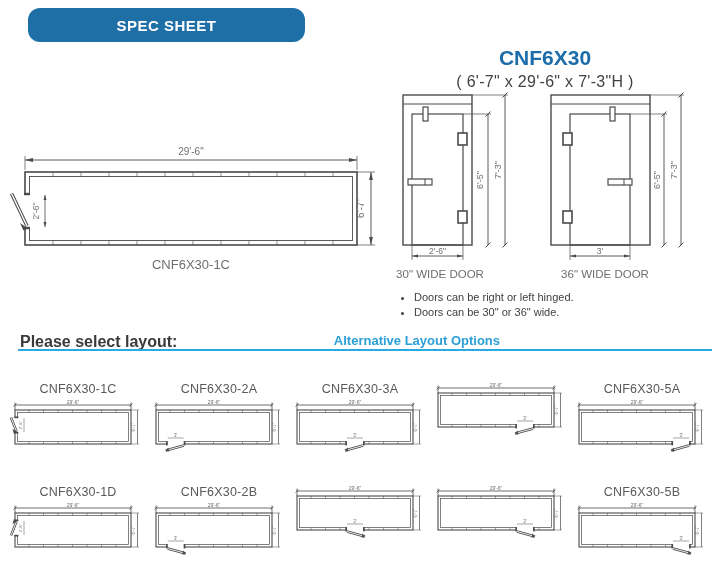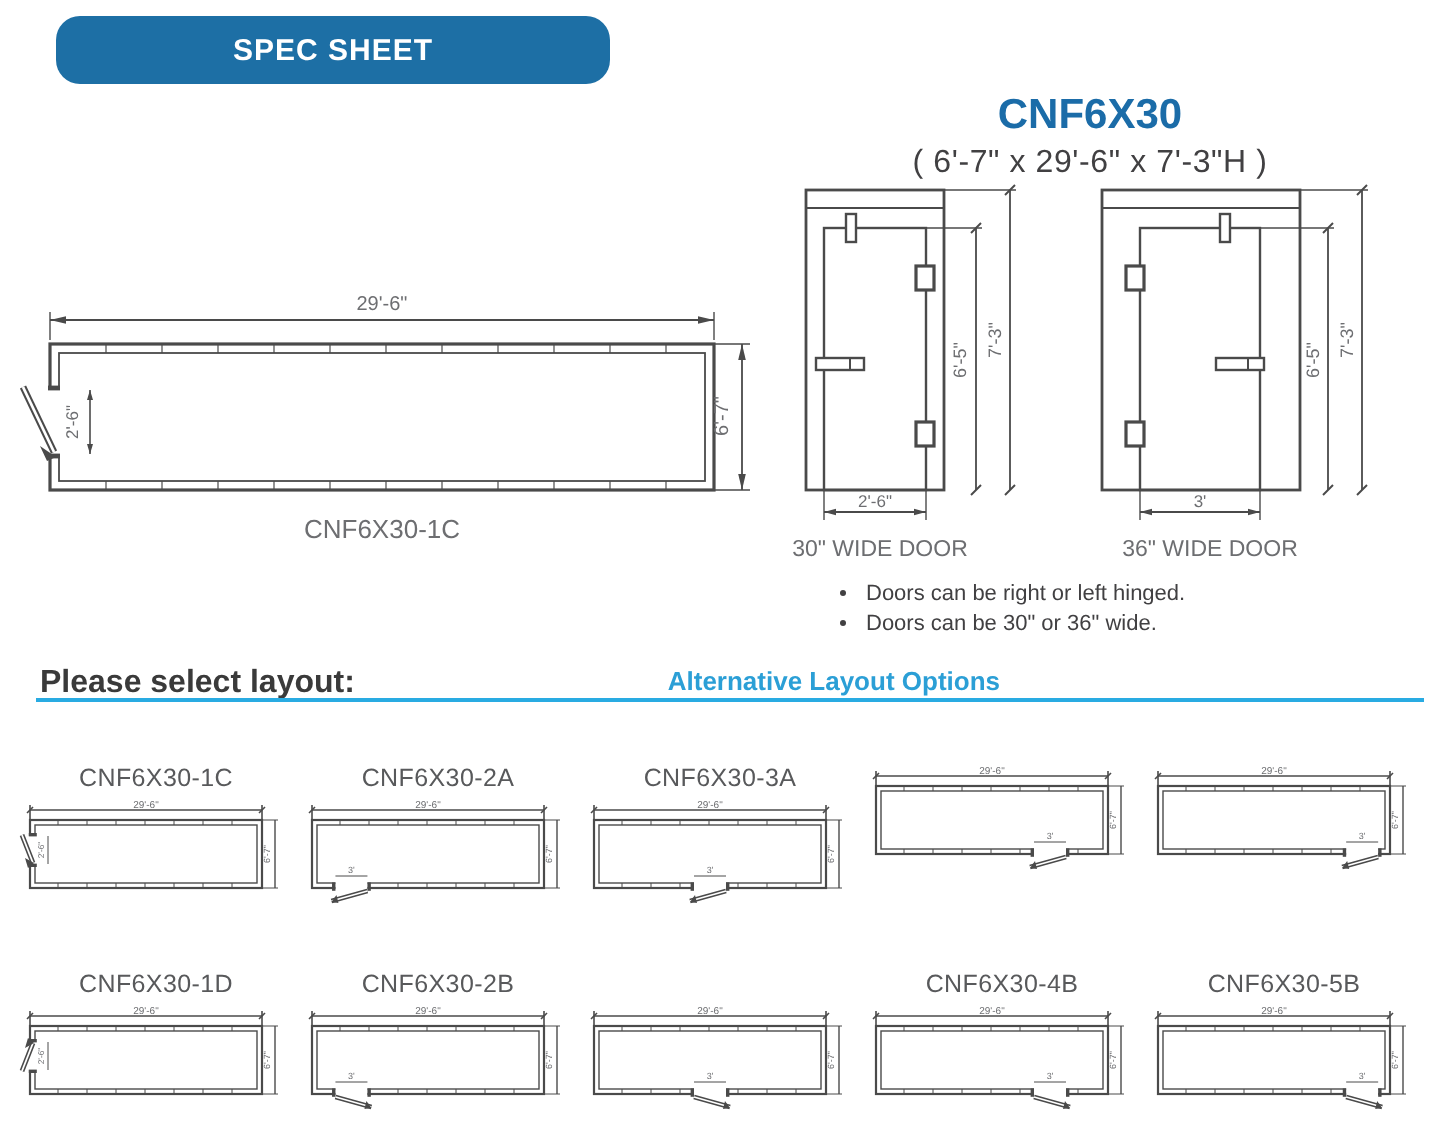--- a/index.html
+++ b/index.html
@@ -15,34 +15,34 @@
   .product{font-size:18px;color:#35a3da;letter-spacing:.3px;margin-top:2px;}
   .odims{font-size:16px;color:#414042;margin-top:3px;letter-spacing:.3px;}
 
   
   svg text{font-family:"Liberation Sans",sans-serif;fill:#6d6e71;}
   .plan-svg{position:absolute;left:8px;top:140px;overflow:visible;}
   .door-svg-30{position:absolute;left:392px;top:85px;overflow:visible;}
   .door-svg-36{position:absolute;left:548px;top:85px;overflow:visible;}
 
   
-  .notes{position:absolute;left:419px;top:290px;margin:0;padding-left:14px;font-size:11px;
+  .notes{position:absolute;left:400px;top:290px;margin:0;padding-left:14px;font-size:11px;
          color:#414042;line-height:15px;}
   .notes li{margin:0;}
 
   
   .select-label{position:absolute;left:20px;top:333px;font-size:16px;font-weight:bold;color:#3a3a3a;}
   .options-title{position:absolute;left:300px;top:333px;width:200px;text-align:right;
                  font-size:13px;font-weight:bold;color:#2b9fd6;}
   .blue-rule{position:absolute;left:18px;top:349px;width:694px;height:2px;background:#29abe2;}
 
   
   .grid{position:absolute;left:10px;top:374px;width:700px;}
   .thumb-row{display:flex;justify-content:space-between;padding-top:8px;}
-  .thumb-row.second{padding-top:28px;align-items:flex-end;}
+  .thumb-row.second{padding-top:28px;}
   .thumb-cell{width:136px;text-align:center;cursor:pointer;}
   .thumb-label{font-size:12.5px;color:#58595b;margin-bottom:3px;letter-spacing:.2px;}
   .thumb-cell svg{overflow:visible;display:block;}
 </style>
 </head>
 <body>
 
 <div class="page">
 
   <div class="banner">
@@ -348,20 +348,21 @@
             <rect x="82.3" y="42.2" width="1.7" height="4.2" fill="#4a4a4a"></rect>
             <rect x="100" y="42.2" width="1.7" height="4.2" fill="#4a4a4a"></rect>
             <line x1="100" y1="46.5" x2="82" y2="51.5" stroke="#4a4a4a" stroke-width="2.4"></line>
             <line x1="100" y1="46.5" x2="82" y2="51.5" stroke="#fff" stroke-width="0.9"></line>
             <polygon points="82,52 85.5,52.5 84.5,48.5" fill="#4a4a4a"></polygon>
             <line x1="84" y1="39" x2="100" y2="39" stroke="#4a4a4a" stroke-width="0.5"></line>
             <text x="92" y="37.7" font-size="4.5" fill="#6d6e71" text-anchor="middle">3'</text>
           </svg>
       </div>
       <div class="thumb-cell">
+        <div class="thumb-label">CNF6X30-5A</div>
         <svg width="136" height="58" viewBox="0 0 136 58">
             <line x1="5" y1="6" x2="121" y2="6" stroke="#4a4a4a" stroke-width="0.8"></line>
             <line x1="5" y1="3.5" x2="5" y2="11" stroke="#4a4a4a" stroke-width="0.8"></line>
             <line x1="121" y1="3.5" x2="121" y2="11" stroke="#4a4a4a" stroke-width="0.8"></line>
             <line x1="3.5" y1="7.5" x2="6.5" y2="4.5" stroke="#4a4a4a" stroke-width="0.8"></line>
             <line x1="119.5" y1="7.5" x2="122.5" y2="4.5" stroke="#4a4a4a" stroke-width="0.8"></line>
             <text x="63" y="4.8" font-size="5" fill="#6d6e71" text-anchor="middle">29'-6"</text>
             <rect x="5" y="11" width="116" height="34" fill="none" stroke="#4a4a4a" stroke-width="1.1"></rect>
             <rect x="7.5" y="13.5" width="111" height="29" fill="none" stroke="#4a4a4a" stroke-width="0.7"></rect>
             <line x1="19" y1="11" x2="19" y2="13.5" stroke="#4a4a4a" stroke-width="0.5"></line>
@@ -504,21 +505,20 @@
             <rect x="53.3" y="42.2" width="1.7" height="4.2" fill="#4a4a4a"></rect>
             <rect x="71" y="42.2" width="1.7" height="4.2" fill="#4a4a4a"></rect>
             <line x1="55" y1="46.5" x2="73" y2="51.5" stroke="#4a4a4a" stroke-width="2.4"></line>
             <line x1="55" y1="46.5" x2="73" y2="51.5" stroke="#fff" stroke-width="0.9"></line>
             <polygon points="73,52 69.5,52.5 70.5,48.5" fill="#4a4a4a"></polygon>
             <line x1="55" y1="39" x2="71" y2="39" stroke="#4a4a4a" stroke-width="0.5"></line>
             <text x="63" y="37.7" font-size="4.5" fill="#6d6e71" text-anchor="middle">3'</text>
           </svg>
       </div>
       <div class="thumb-cell">
-        <div class="thumb-label">CNF6X30-4B</div>
         <svg width="136" height="58" viewBox="0 0 136 58">
             <line x1="5" y1="6" x2="121" y2="6" stroke="#4a4a4a" stroke-width="0.8"></line>
             <line x1="5" y1="3.5" x2="5" y2="11" stroke="#4a4a4a" stroke-width="0.8"></line>
             <line x1="121" y1="3.5" x2="121" y2="11" stroke="#4a4a4a" stroke-width="0.8"></line>
             <line x1="3.5" y1="7.5" x2="6.5" y2="4.5" stroke="#4a4a4a" stroke-width="0.8"></line>
             <line x1="119.5" y1="7.5" x2="122.5" y2="4.5" stroke="#4a4a4a" stroke-width="0.8"></line>
             <text x="63" y="4.8" font-size="5" fill="#6d6e71" text-anchor="middle">29'-6"</text>
             <rect x="5" y="11" width="116" height="34" fill="none" stroke="#4a4a4a" stroke-width="1.1"></rect>
             <rect x="7.5" y="13.5" width="111" height="29" fill="none" stroke="#4a4a4a" stroke-width="0.7"></rect>
             <line x1="19" y1="11" x2="19" y2="13.5" stroke="#4a4a4a" stroke-width="0.5"></line>

